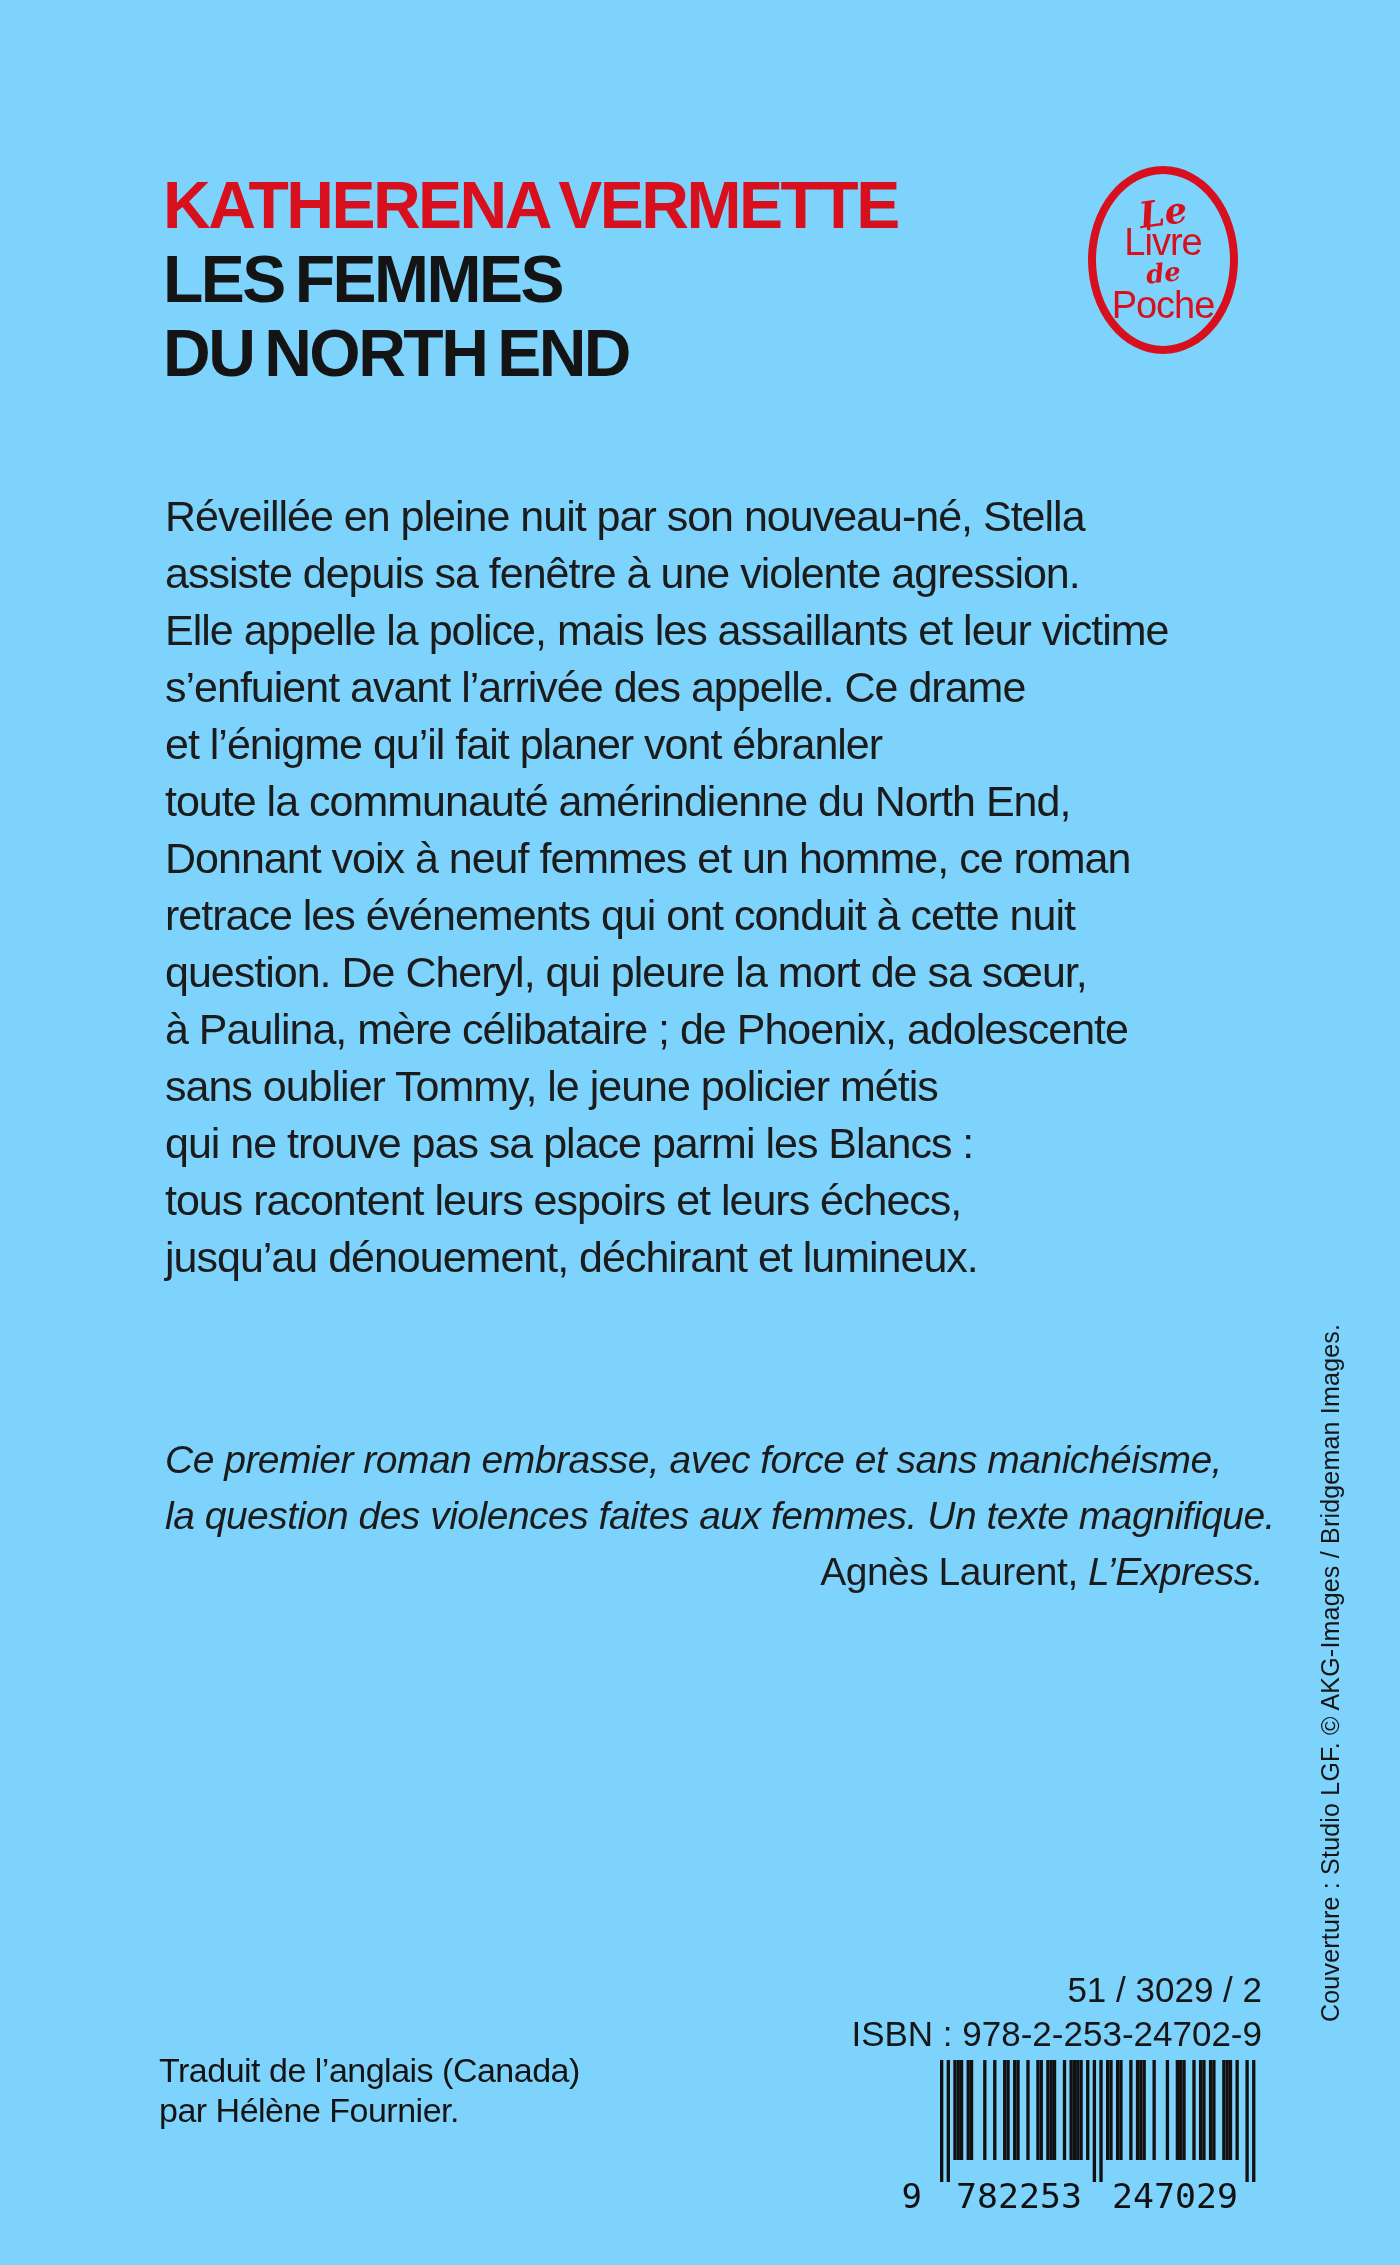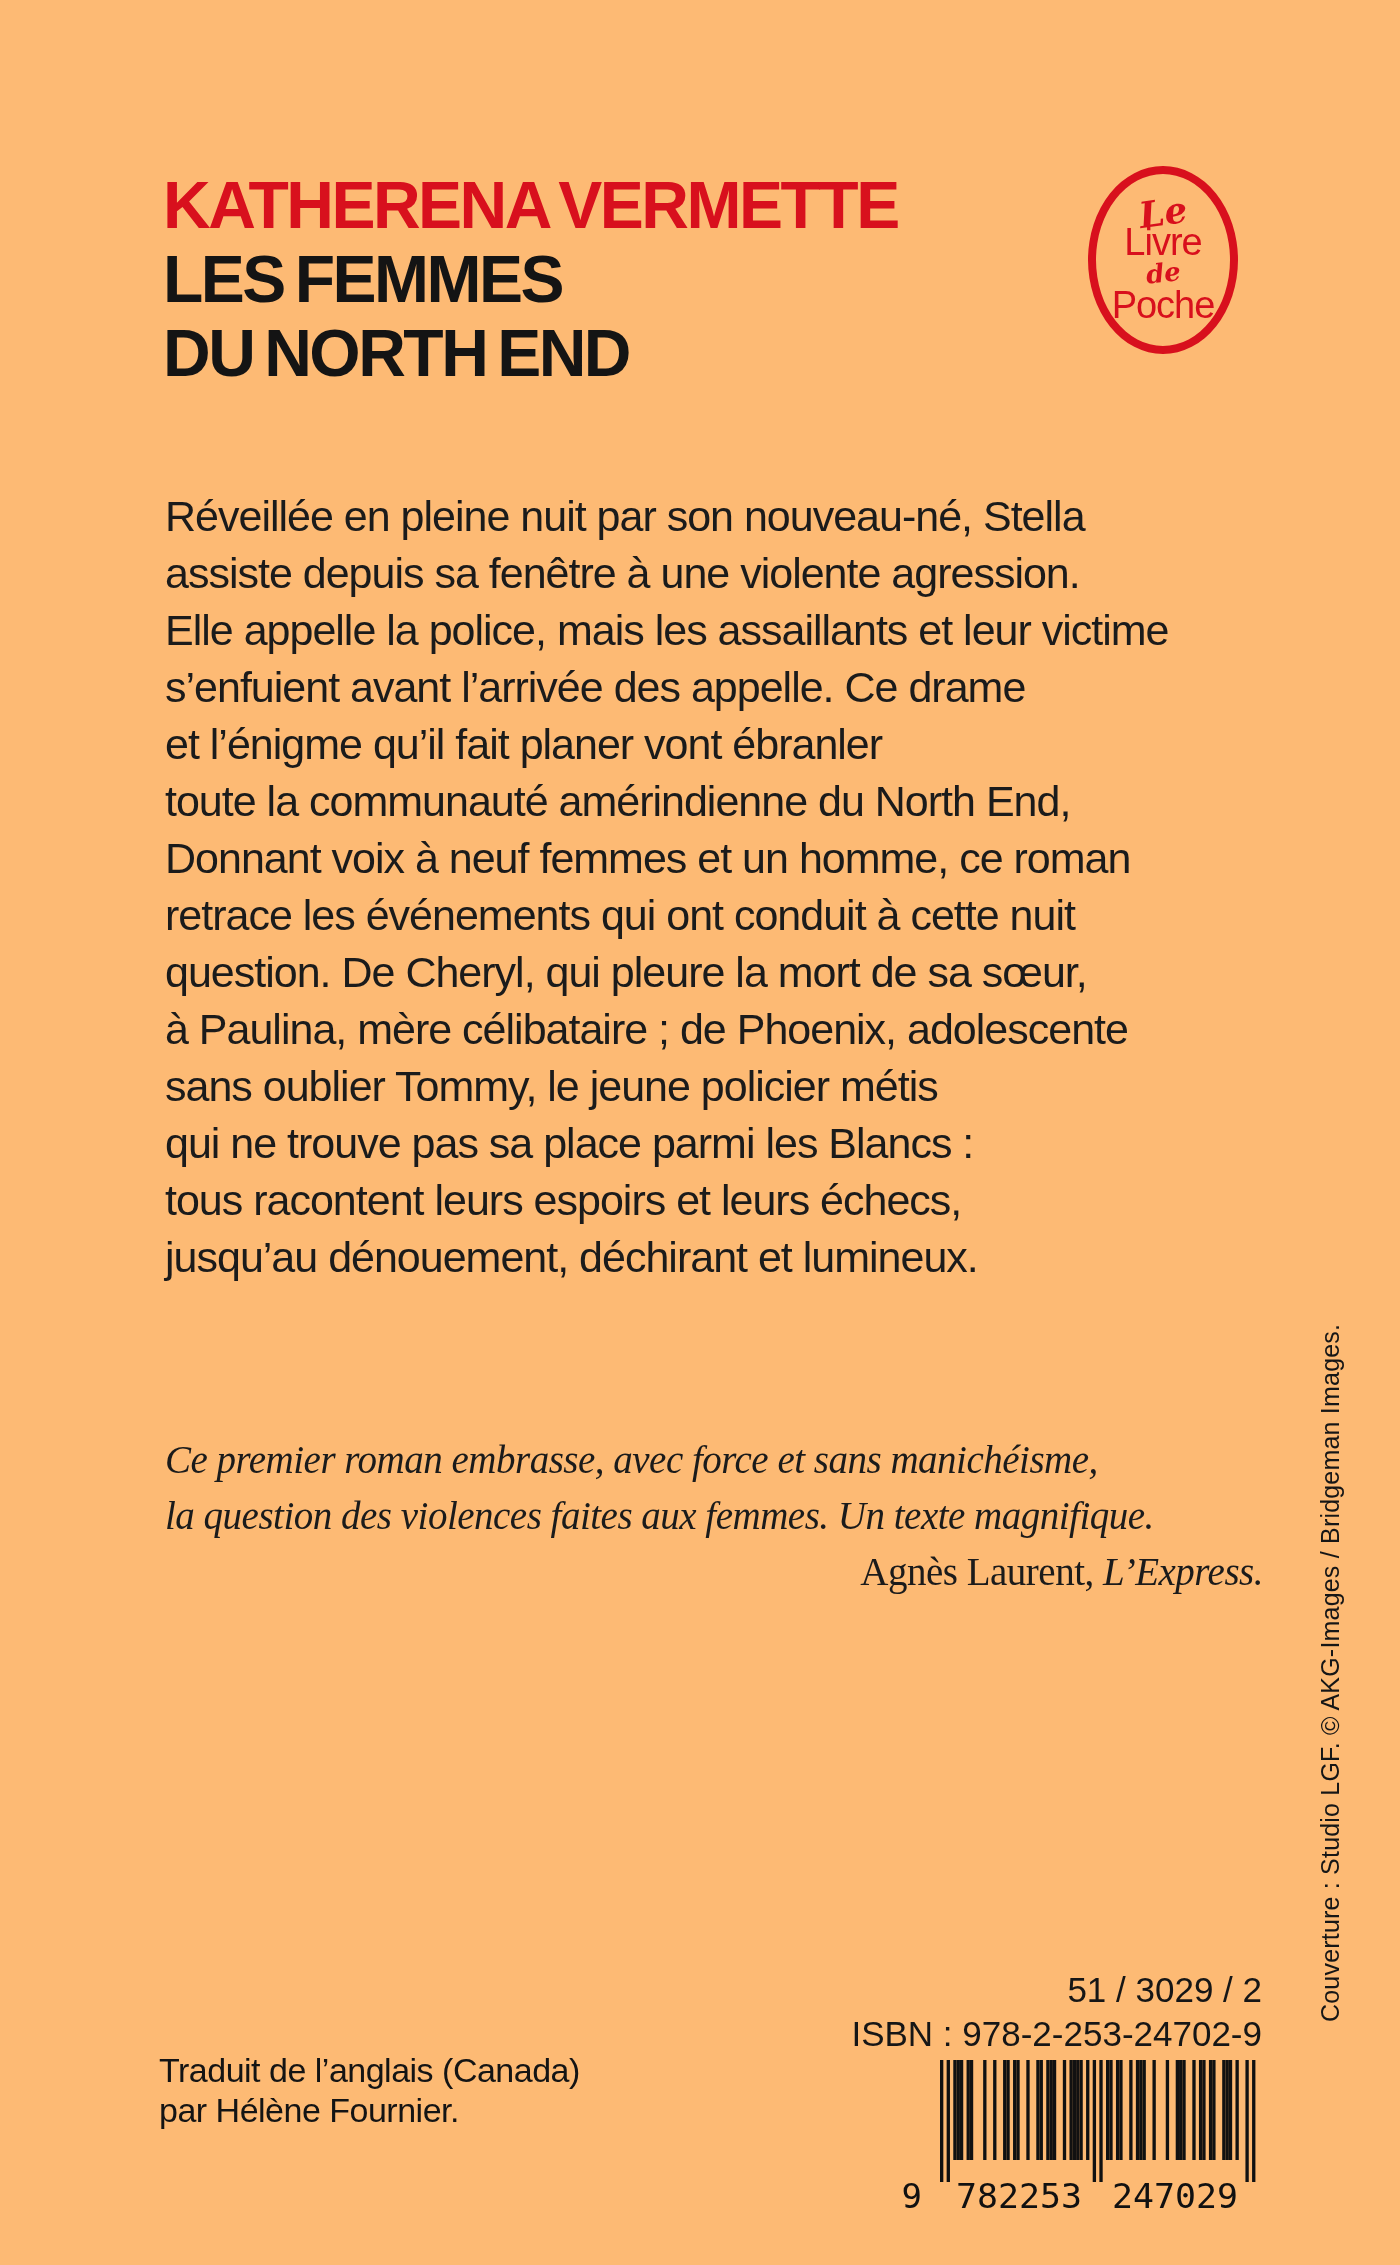--- a/index.html
+++ b/index.html
@@ -4,21 +4,21 @@
 <style>
   :root{
     --red:#d8101d;
     --ink:#1a1a1a;
   }
   html,body{margin:0;padding:0;background:#e8e8e8;}
   .page{
     position:relative;
     width:1400px;height:2265px;
     margin:0 auto;
-    background:#fdba74;
+    background:#7dd3fc;
     overflow:hidden;
     font-family:"Liberation Sans", sans-serif;
     color:var(--ink);
   }
   
   .heading{
     position:absolute;left:163px;top:168px;
     font-weight:700;
     font-size:66px;line-height:74px;
     letter-spacing:-2.5px;word-spacing:-5px;
@@ -52,21 +52,20 @@
     color:#1b1b1b;
   }
   
   .review{
     position:absolute;left:165px;top:1432px;width:1098px;
     font-size:39px;line-height:56px;
     letter-spacing:-0.5px;
     font-style:italic;
     color:#1b1b1b;
     white-space:nowrap;
-    font-family:Liberation Serif, serif;
   }
   .review .attribution{text-align:right;white-space:nowrap;}
   .attr-name{font-style:normal;}
   .attr-source{font-style:italic;}
   
   .vertical-credit{
     position:absolute;left:1316px;top:2022px;
     transform-origin:0 0;
     transform:rotate(-90deg);
     font-size:25px;letter-spacing:0.2px;

